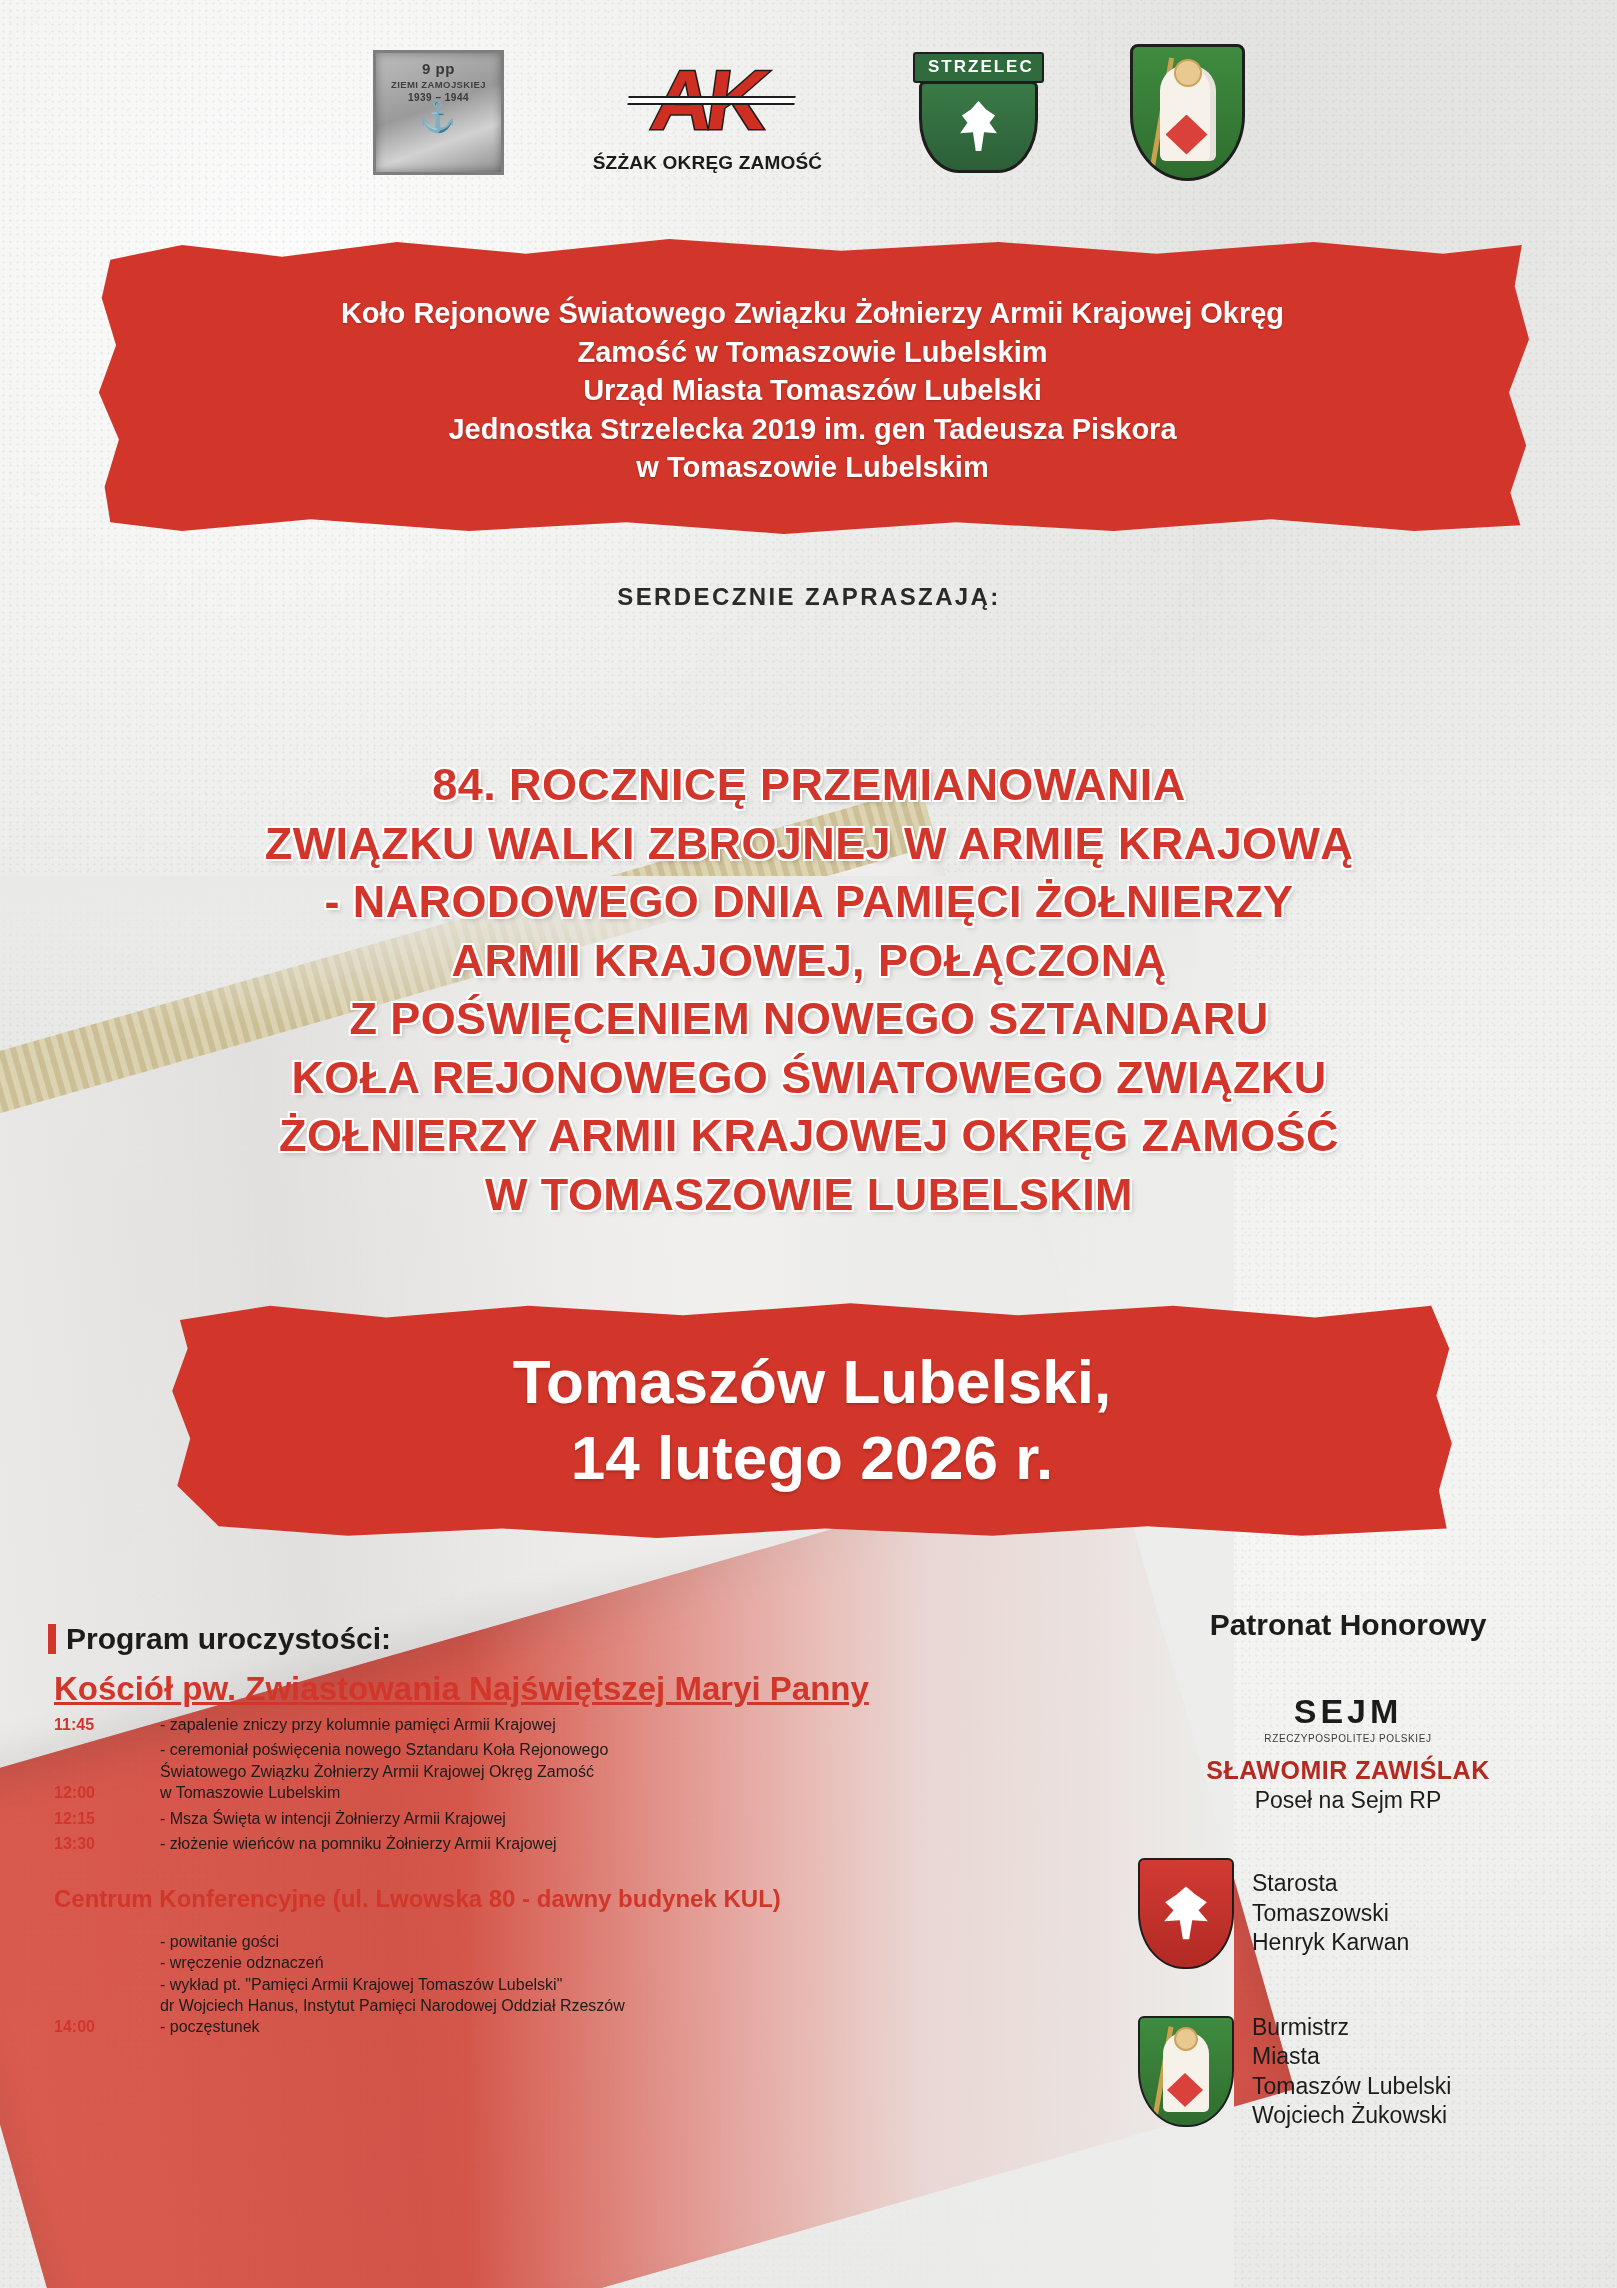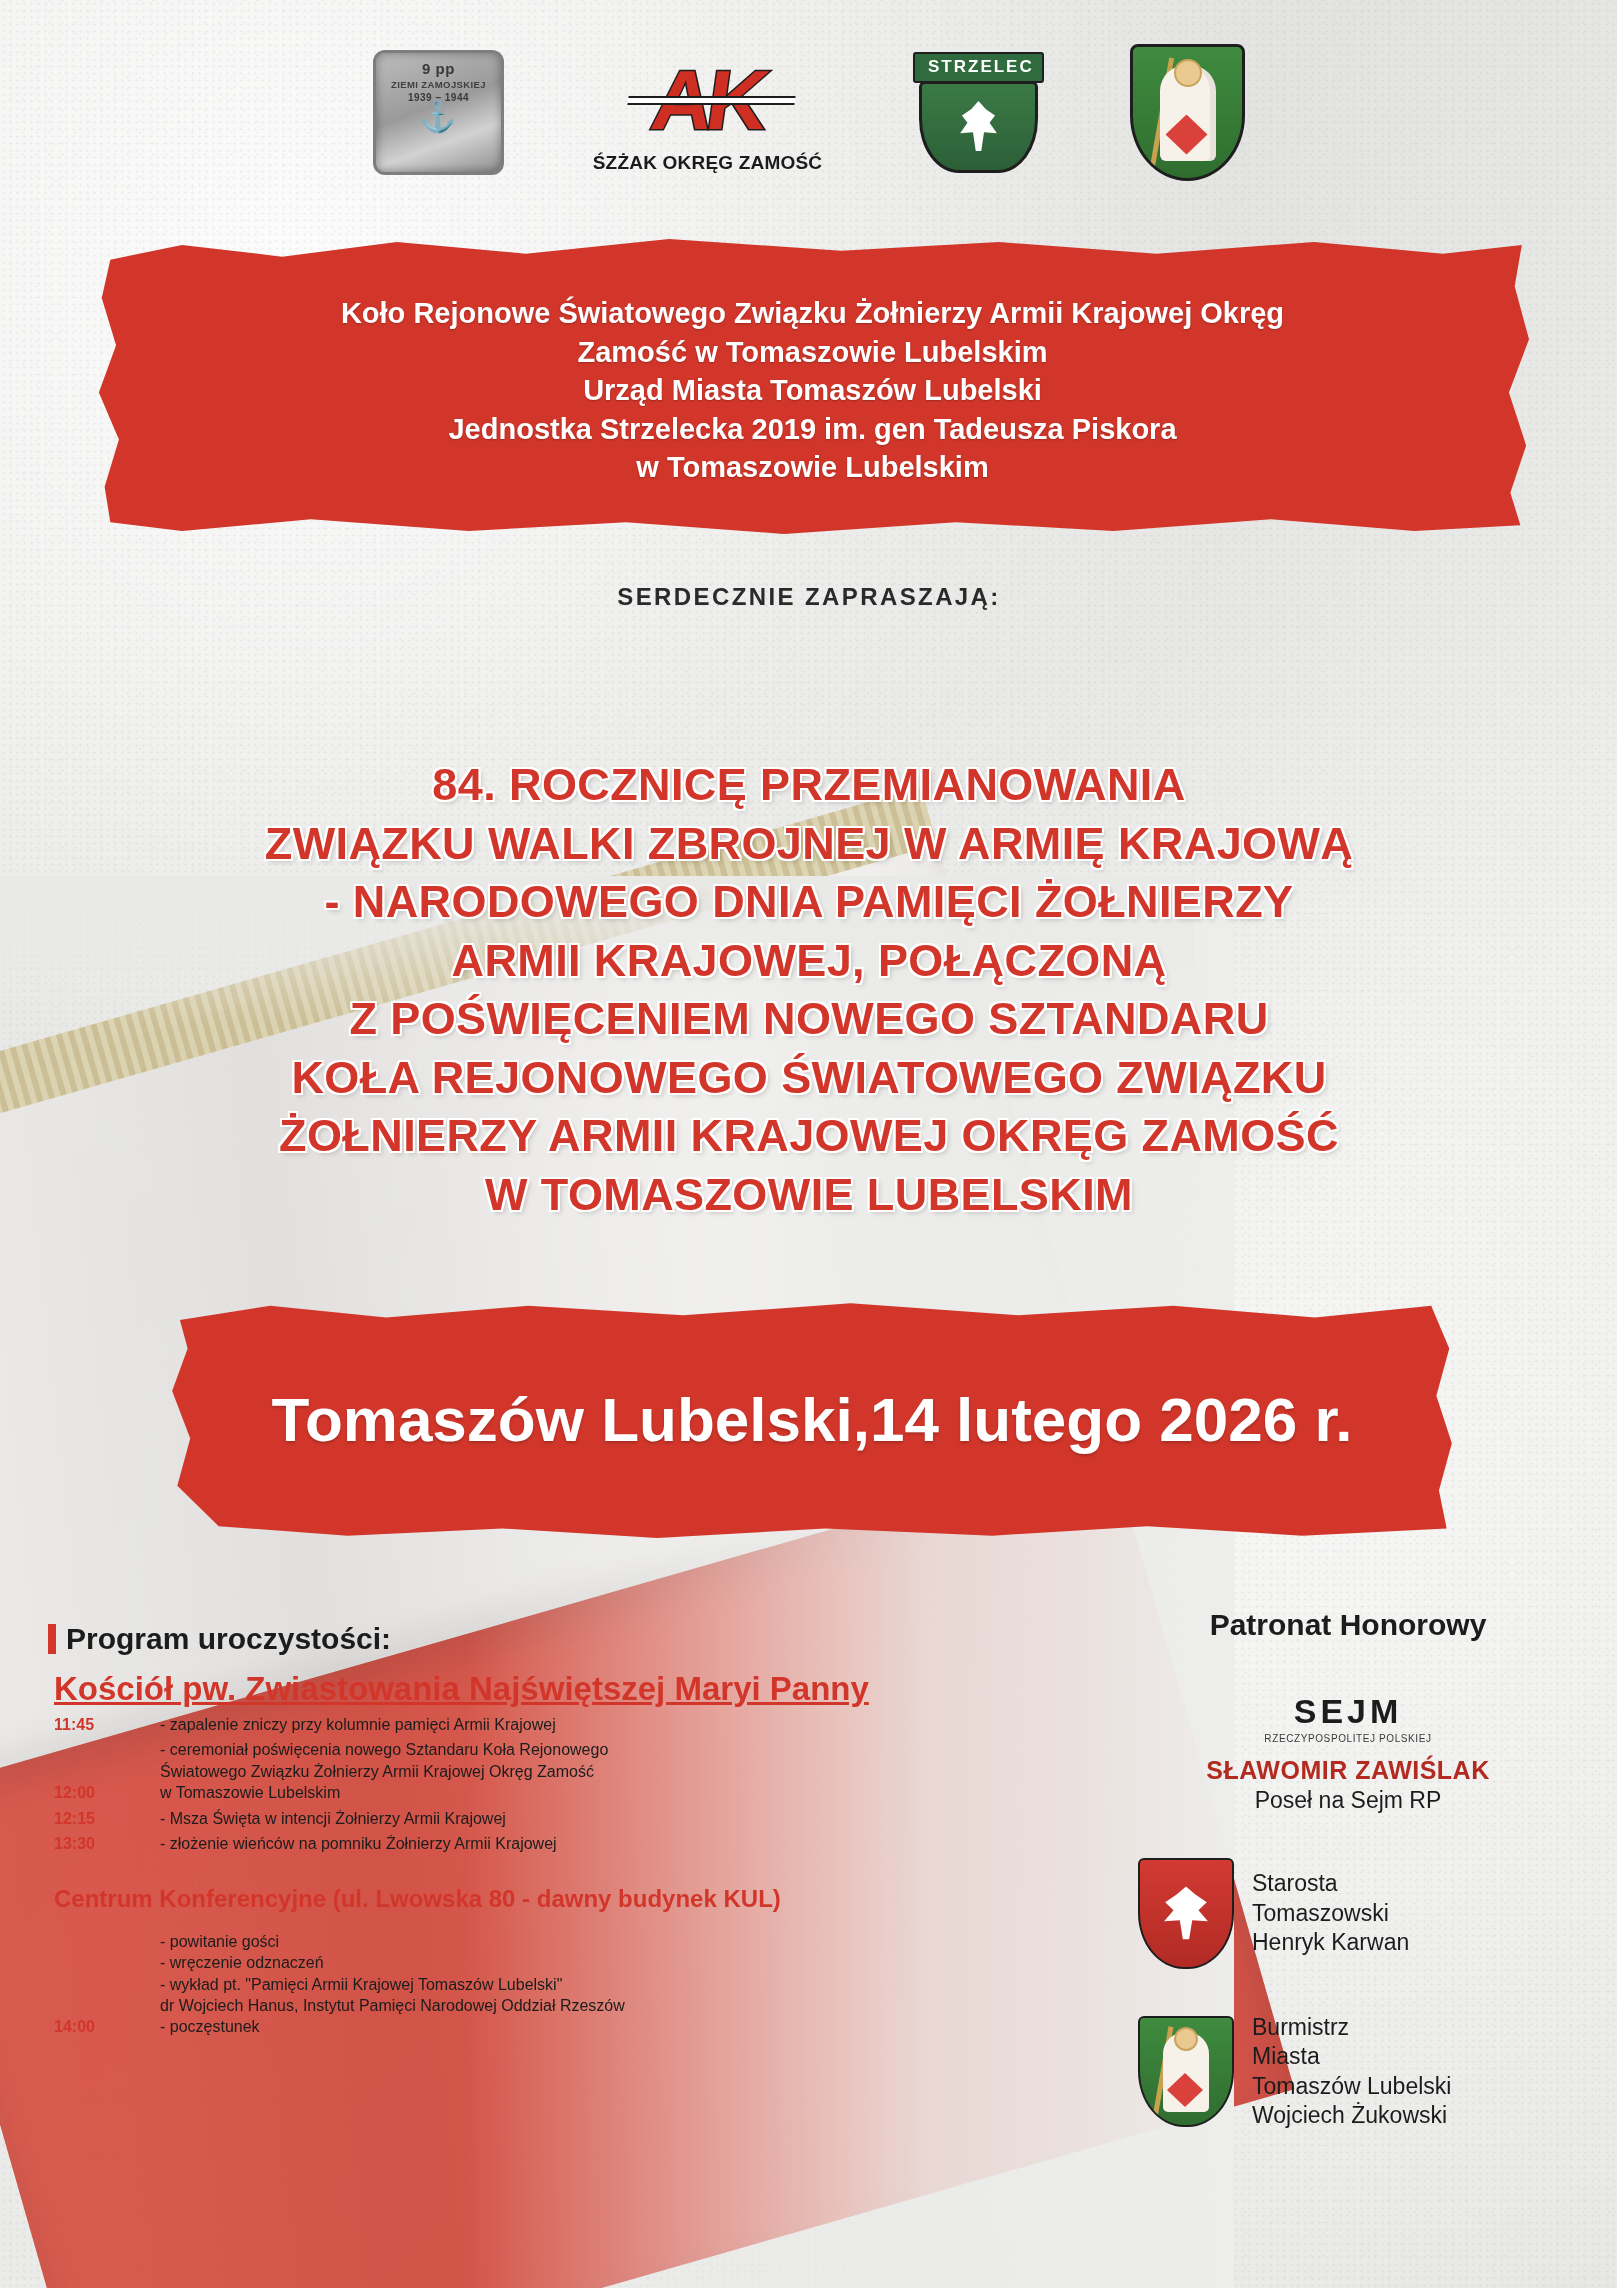--- a/index.html
+++ b/index.html
@@ -76,21 +76,21 @@
     display: flex; justify-content: center; align-items: center;
     gap: 84px;
   }
   .logo { position: relative; text-align: center; }
 
   
   .badge9 {
     width: 131px; height: 125px;
     background: linear-gradient(160deg,#bdbdbd 0%,#9a9a9a 45%,#d2d2d2 70%,#8f8f8f 100%);
     border: 3px solid #7e7e7e;
-    border-radius: 12px;
+    border-radius: 0;
     display: flex; flex-direction: column; align-items: center; justify-content: flex-start;
     padding-top: 8px;
     box-shadow: inset 0 0 10px rgba(0,0,0,.35);
     position: relative;
   }
   .badge9 .b-top { font-size: 15px; font-weight: bold; color:#3a3a3a; letter-spacing:0.5px; line-height: 1.05;}
   .badge9 .b-sub { font-size: 9.5px; font-weight: bold; color:#3f3f3f; letter-spacing:0.4px; margin-top:2px;}
   .badge9 .b-yr  { font-size: 10px; font-weight: bold; color:#3a3a3a; margin-top:2px; letter-spacing:0.5px;}
   .badge9 .b-anchor { font-size: 30px; color:#4a4a4a; line-height:.9; margin-top:0px;}
 
@@ -229,21 +229,21 @@
     clip-path: polygon(
       1% 8%, 8% 2%, 17% 7%, 28% 2%, 40% 6%, 53% 1%, 66% 6%, 78% 2%, 89% 7%, 98% 2%,
       99.4% 20%, 98.4% 40%, 99.6% 60%, 98.6% 80%, 99.2% 96%,
       88% 99%, 76% 95%, 64% 99%, 51% 96%, 38% 100%, 26% 96%, 14% 99%, 4% 95%,
       0.8% 78%, 1.8% 58%, 0.4% 38%, 1.6% 20%
     );
     box-shadow: 0 6px 18px rgba(0,0,0,.12);
   }
   .brush-date-text {
     position:absolute; left: 167px; top: 1315px; width: 1290px; height: 209px;
-    display:flex; flex-direction:row; align-items:center; justify-content:center;
+    display:flex; flex-direction:column; align-items:center; justify-content:center;
     color:#fff; font-weight: 700; font-size: 62px; line-height: 1.22;
     text-shadow: 0 2px 3px rgba(0,0,0,.2);
   }
 
   
   .program {
     position:absolute; left: 48px; top: 1622px; width: 1055px;
   }
   .prog-head {
     display:flex; align-items:center; gap:10px;

